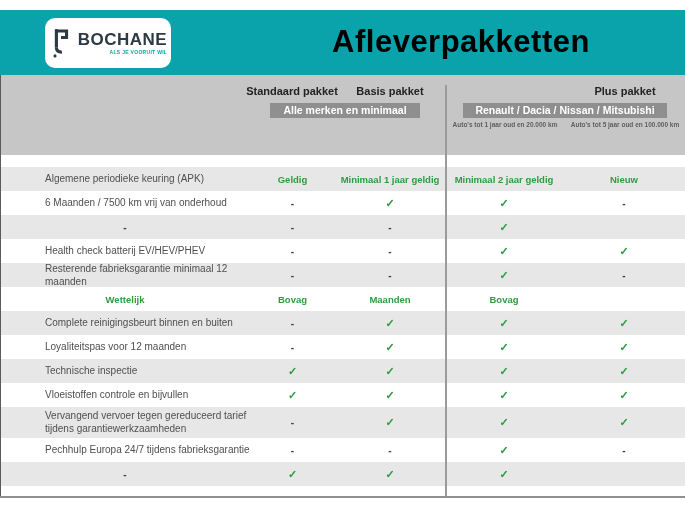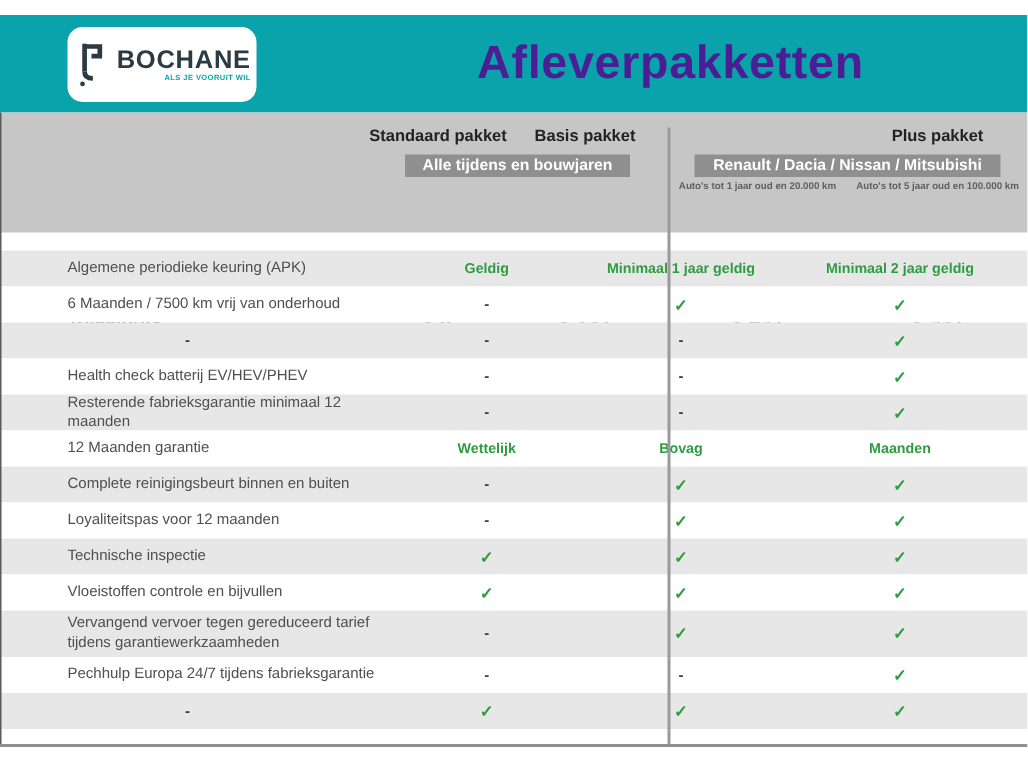--- a/index.html
+++ b/index.html
@@ -11,22 +11,22 @@
     font-family:"Liberation Sans",sans-serif;}
   .page{position:relative;width:685px;height:514px;background:#fff;}
 
   
   .topbar{position:absolute;left:0;top:10px;width:685px;height:65px;background:var(--teal);}
   .logo-box{position:absolute;left:45px;top:8px;width:126px;height:50px;background:#fff;
     border-radius:10px;display:flex;align-items:center;justify-content:center;gap:5px;}
   .logo-text{display:flex;flex-direction:column;align-items:flex-end;line-height:1;}
   .brand-name{font-size:17px;font-weight:700;letter-spacing:.5px;color:#2c3a43;}
   .brand-tagline{font-size:5px;font-weight:700;color:var(--teal);margin-top:2px;letter-spacing:.3px;}
-  .page-title{position:absolute;left:447px;top:14px;transform:translateX(-50%);
-    color:#4c1d95;font-size:31px;font-weight:800;letter-spacing:.5px;white-space:nowrap;}
+  .page-title{position:absolute;left:461px;top:14px;transform:translateX(-50%);
+    color:#000000;font-size:31px;font-weight:800;letter-spacing:.5px;white-space:nowrap;}
 
   
   .pkg-band{position:absolute;left:0;top:75px;width:685px;height:80px;background:var(--band);}
   .pkg-name{position:absolute;top:10px;width:140px;text-align:center;
     font-size:11px;font-weight:700;color:#222;}
   .pkg-name.c1{left:222px;} .pkg-name.c2{left:320px;}
   .pkg-name.c3{left:435px;} .pkg-name.c4{left:555px;}
   .badge{position:absolute;top:28px;height:15px;background:var(--badge);color:#fff;
     font-size:10.5px;font-weight:700;text-align:center;line-height:15px;}
   .badge.left{left:270px;width:150px;}
@@ -36,21 +36,21 @@
   .cond.c3{left:445px;} .cond.c4{left:565px;}
   .total-label{position:absolute;left:45px;top:132px;font-size:12.5px;font-weight:700;color:#1d1d1d;}
   .price{position:absolute;top:132px;width:140px;text-align:center;
     font-size:12.5px;font-weight:700;color:var(--ink);}
   .price.c1{left:222px;} .price.c2{left:320px;}
   .price.c3{left:435px;} .price.c4{left:555px;}
 
   
   .rows{position:absolute;left:0;top:167px;width:685px;}
   .frow{display:grid;grid-template-columns:250px 85px 110px 118px 122px;
-    height:24px;align-items:center;background:#fff;gap:32px;}
+    height:24px;align-items:center;background:#fff;}
   .frow.alt{background:var(--rowalt);}
   .frow.tall{height:31px;}
   .flabel{padding-left:45px;font-size:10px;color:var(--label);white-space:pre-line;line-height:1.25;}
   .fcell{text-align:center;}
   .v-check{color:var(--green);font-size:11px;font-weight:700;}
   .v-dash{color:#3d3d3d;font-size:10px;font-weight:700;}
   .v-text{color:var(--green);font-size:9.5px;font-weight:700;}
 
   
   .divider-v{position:absolute;left:445px;top:85px;width:2px;height:412px;background:#9a9a9a;}
@@ -76,21 +76,21 @@
       </div>
     </div>
     <h1 class="page-title">Afleverpakketten</h1>
   </div>
 
   <div class="pkg-band">
     <div class="pkg-name c2">Basis pakket</div>
     <div class="pkg-name c1">Standaard pakket</div>
     <div class="pkg-name c4">Plus pakket</div>
 
-    <div class="badge left">Alle tijdens en bouwjaren</div>
+    <div class="badge left">Alle merken en minimaal</div>
     <div class="badge right">Renault / Dacia / Nissan / Mitsubishi</div>
 
     <div class="cond c3">Auto's tot 1 jaar oud en 20.000 km</div>
     <div class="cond c4">Auto's tot 5 jaar oud en 100.000 km</div>
 
     <div class="total-label">Totaalprijs</div>
     <div class="price c1">€ 0</div>
     <div class="price c2">€ 795</div>
     <div class="price c3">€ 495</div>
     <div class="price c4">€ 995</div>
@@ -125,21 +125,20 @@
         <div class="fcell v-check">✓</div>
       </div>
       <div class="frow alt">
         <div class="flabel">Resterende fabrieksgarantie minimaal 12 maanden</div>
         <div class="fcell v-dash">-</div>
         <div class="fcell v-dash">-</div>
         <div class="fcell v-check">✓</div>
         <div class="fcell v-dash">-</div>
       </div>
       <div class="frow">
-        <div class="flabel">12 Maanden  garantie</div>
         <div class="fcell v-text">Wettelijk</div>
         <div class="fcell v-text">Bovag</div>
         <div class="fcell v-text">Maanden</div>
         <div class="fcell v-text">Bovag</div>
       </div>
       <div class="frow alt">
         <div class="flabel">Complete reinigingsbeurt binnen en buiten</div>
         <div class="fcell v-dash">-</div>
         <div class="fcell v-check">✓</div>
         <div class="fcell v-check">✓</div>

